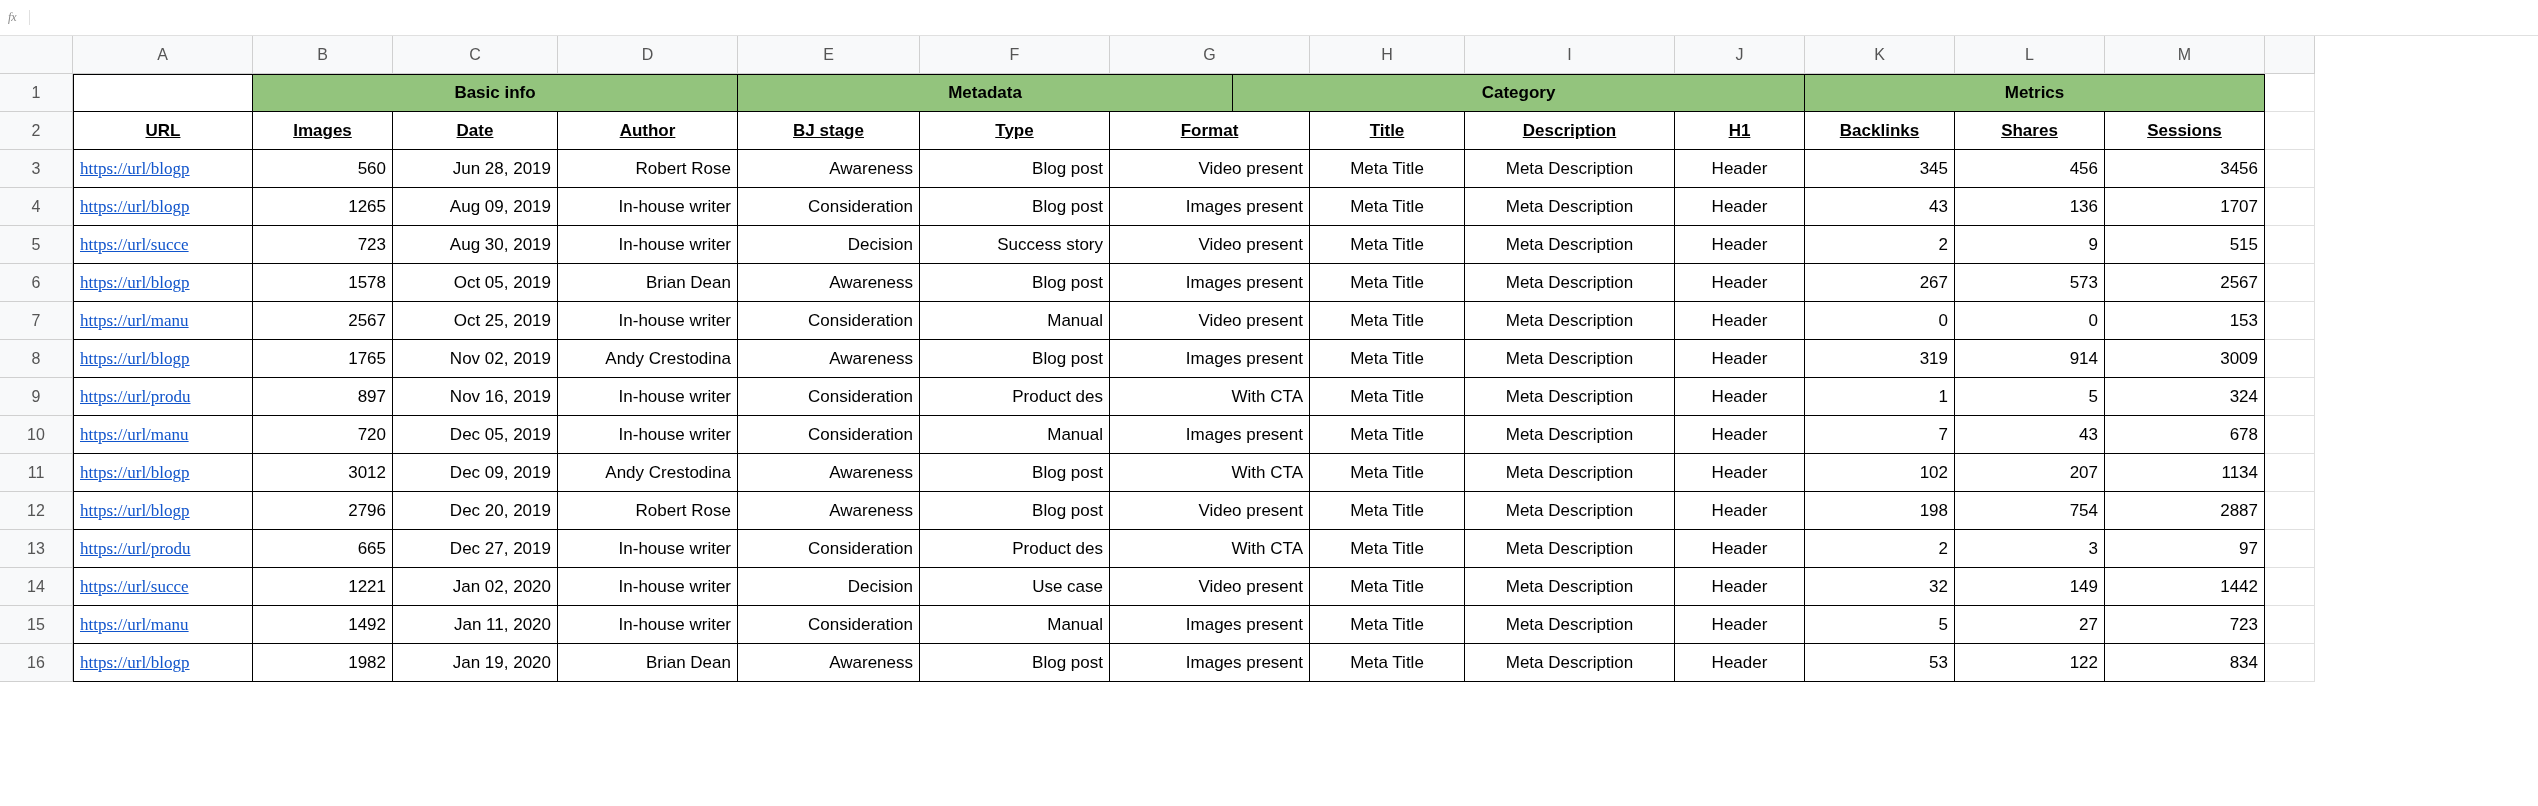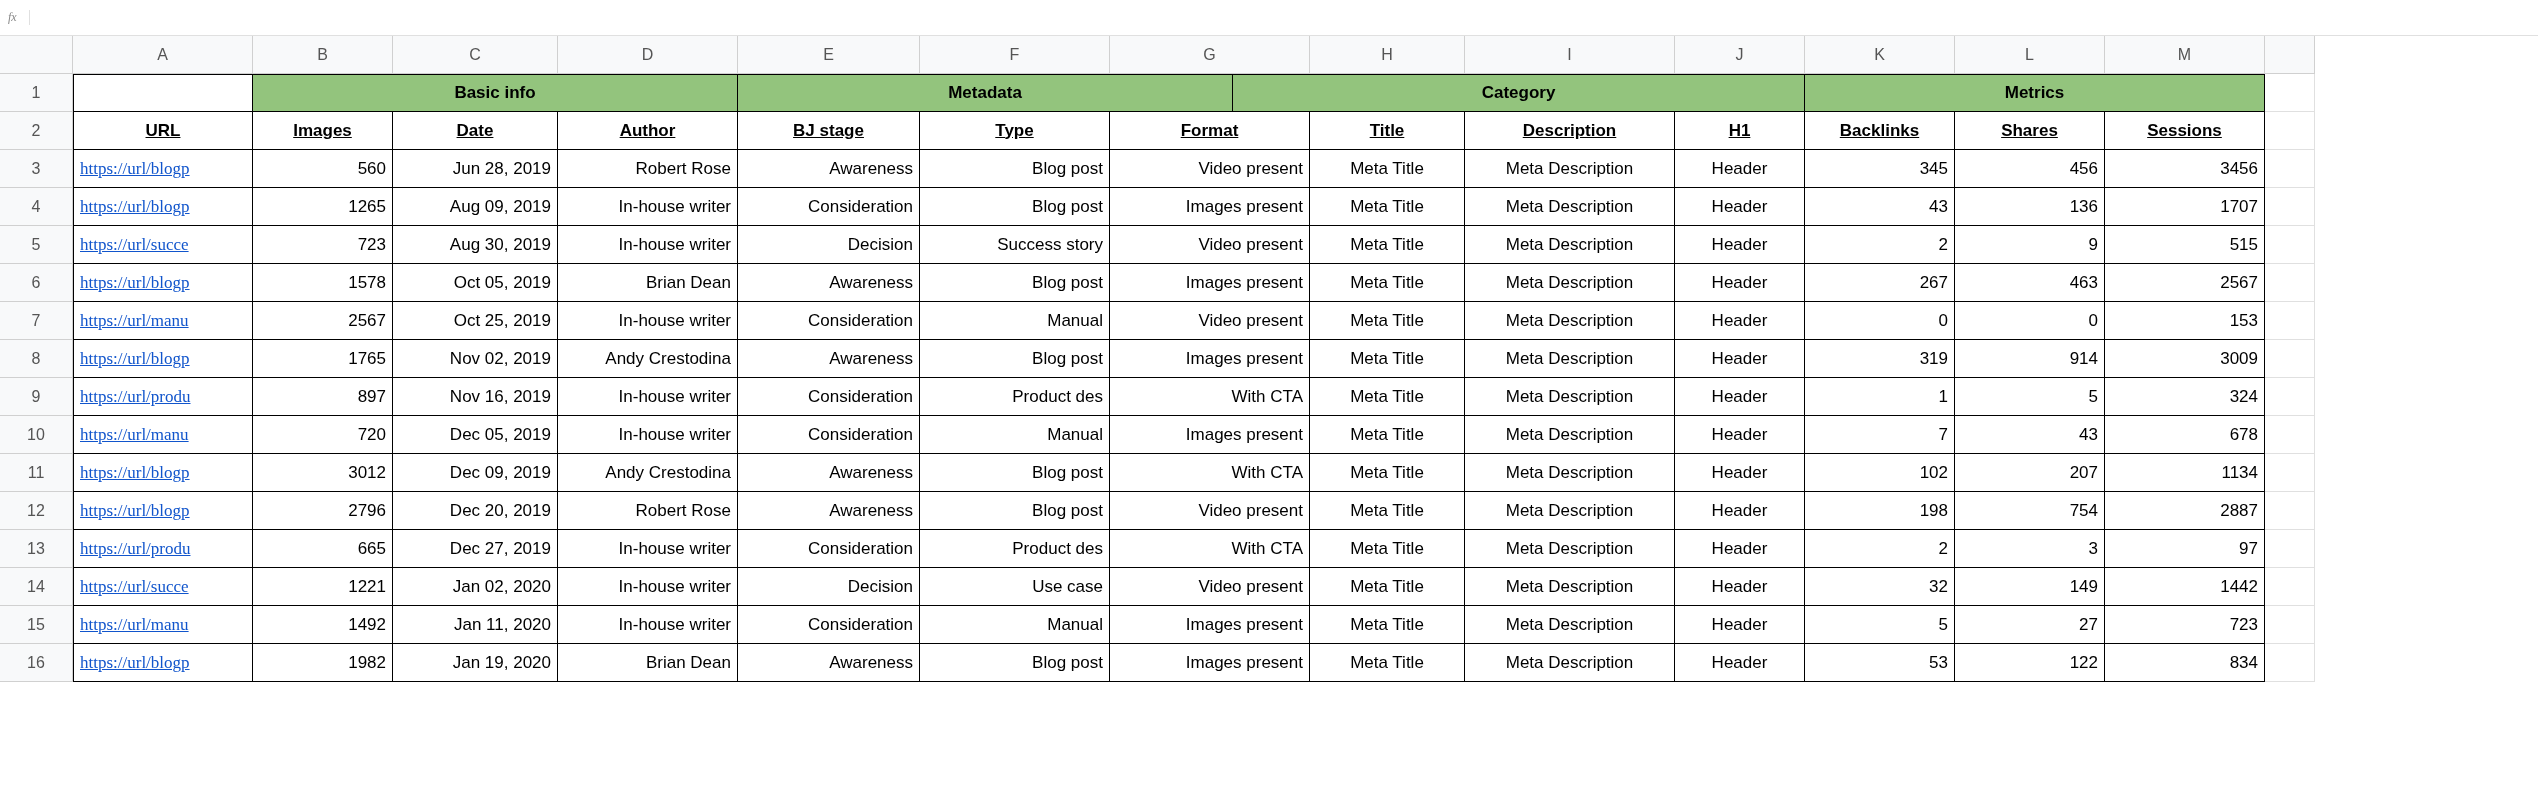--- a/index.html
+++ b/index.html
@@ -257,21 +257,21 @@
         <div class="cell wB text-right">1578</div>
         <div class="cell wC text-right">Oct 05, 2019</div>
         <div class="cell wD text-right">Brian Dean</div>
         <div class="cell wE text-right">Awareness</div>
         <div class="cell wF text-right">Blog post</div>
         <div class="cell wG text-right">Images present</div>
         <div class="cell wH text-center">Meta Title</div>
         <div class="cell wI text-center">Meta Description</div>
         <div class="cell wJ text-center">Header</div>
         <div class="cell wK text-right">267</div>
-        <div class="cell wL text-right">463</div>
+        <div class="cell wL text-right">573</div>
         <div class="cell wM text-right">2567</div>
         <div class="empty-cell wEnd"></div>
       </div>
       <div class="row">
         <div class="row-header">7</div>
         <div class="cell wA left-border text-left">
           <span class="link">https://url/manu</span>
         </div>
         <div class="cell wB text-right">2567</div>
         <div class="cell wC text-right">Oct 25, 2019</div>

